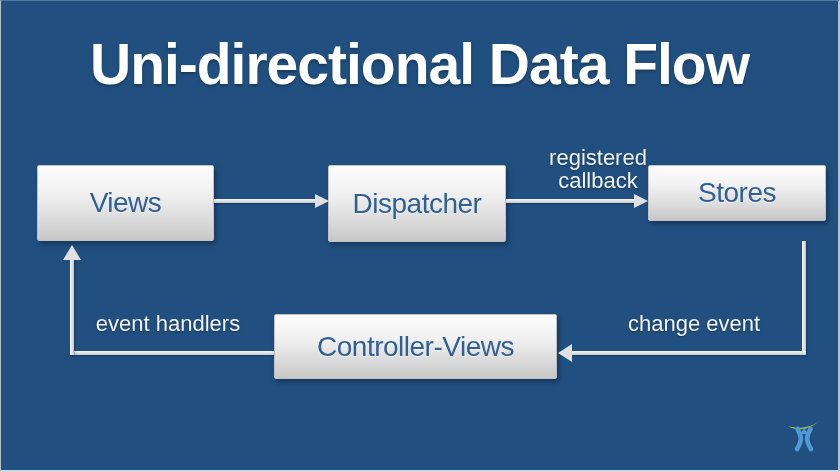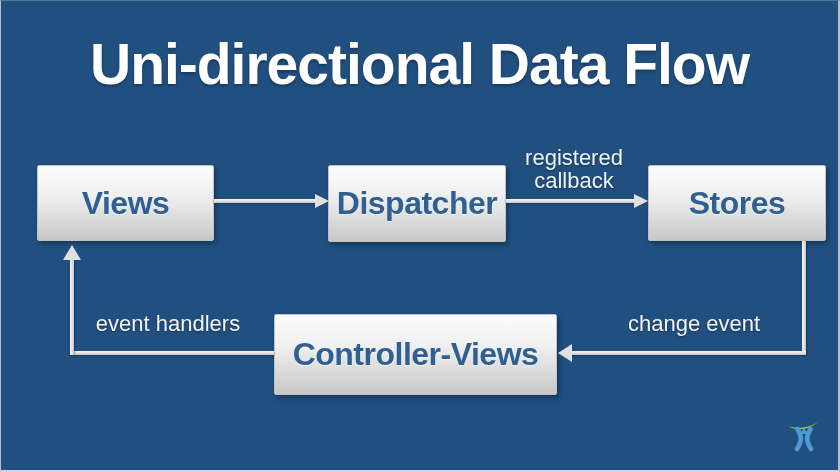--- a/index.html
+++ b/index.html
@@ -21,44 +21,44 @@
     font-size:57px;font-weight:bold;letter-spacing:-1px;color:var(--title-text);
     text-shadow:0 2px 3px rgba(0,0,0,.30);
   }
   .node{
     position:absolute;display:flex;align-items:center;justify-content:center;
     background:linear-gradient(180deg,var(--node-fill-top) 0%,#efefef 40%,#d9d9d9 75%,var(--node-fill-bottom) 100%);
     border:1px solid #c2c2c2;border-radius:2px;
     box-shadow:2px 3px 5px rgba(0,15,35,.40);
   }
   .node-label{
-    font-size:32px;font-weight:bold;letter-spacing:-.5px;color:var(--node-text);
+    font-size:28px;font-weight:normal;letter-spacing:-.5px;color:var(--node-text);
     text-shadow:0 1px 1px rgba(255,255,255,.65);
   }
   #node-views{left:36px;top:164px;width:177px;height:76px;}
   #node-dispatcher{left:327px;top:164px;width:178px;height:77px;}
-  #node-stores{left:647px;top:164px;width:178px;height:76px;}
-  #node-controller-views{left:273px;top:313px;width:283px;height:81px;}
+  #node-stores{left:647px;top:164px;width:178px;height:56px;}
+  #node-controller-views{left:273px;top:313px;width:283px;height:65px;}
   .hline,.vline{position:absolute;}
   .hline{height:4px;background:linear-gradient(180deg,#f8f8f8,#c9c9c9);box-shadow:0 1px 2px rgba(0,15,35,.35);}
   .vline{width:4px;background:linear-gradient(90deg,#f8f8f8,#c9c9c9);box-shadow:1px 0 2px rgba(0,15,35,.35);}
   .head{position:absolute;width:0;height:0;}
   .head-right{border-top:7px solid transparent;border-bottom:7px solid transparent;border-left:14px solid var(--arrow);}
   .head-left{border-top:9px solid transparent;border-bottom:9px solid transparent;border-right:14px solid var(--arrow);}
   .head-up{border-left:9px solid transparent;border-right:9px solid transparent;border-bottom:15px solid var(--arrow);}
   .edge-label{
     position:absolute;text-align:center;font-size:22px;line-height:23px;
     color:var(--edge-label-text);text-shadow:0 1px 2px rgba(0,0,0,.35);
   }
   #line-actions{left:213px;top:198px;width:101px;}
   #head-actions{left:314px;top:193px;}
   #label-actions{left:205px;top:168px;width:124px;}
   #line-callback{left:505px;top:198px;width:128px;}
   #head-callback{left:633px;top:193px;}
-  #label-callback{left:508px;top:145px;width:130px;}
+  #label-callback{left:532px;top:145px;width:130px;}
   #vline-change{left:801px;top:240px;height:114px;}
   #hline-change{left:570px;top:350px;width:235px;}
   #head-change{left:557px;top:343px;}
   #label-change{left:618px;top:311px;width:150px;}
   #hline-handlers{left:69px;top:350px;width:204px;}
   #vline-handlers{left:69px;top:259px;height:95px;}
   #head-handlers{left:62px;top:244px;}
   #label-handlers{left:87px;top:311px;width:160px;}
   .logo{position:absolute;left:786px;top:416px;width:34px;height:40px;}
 </style>

